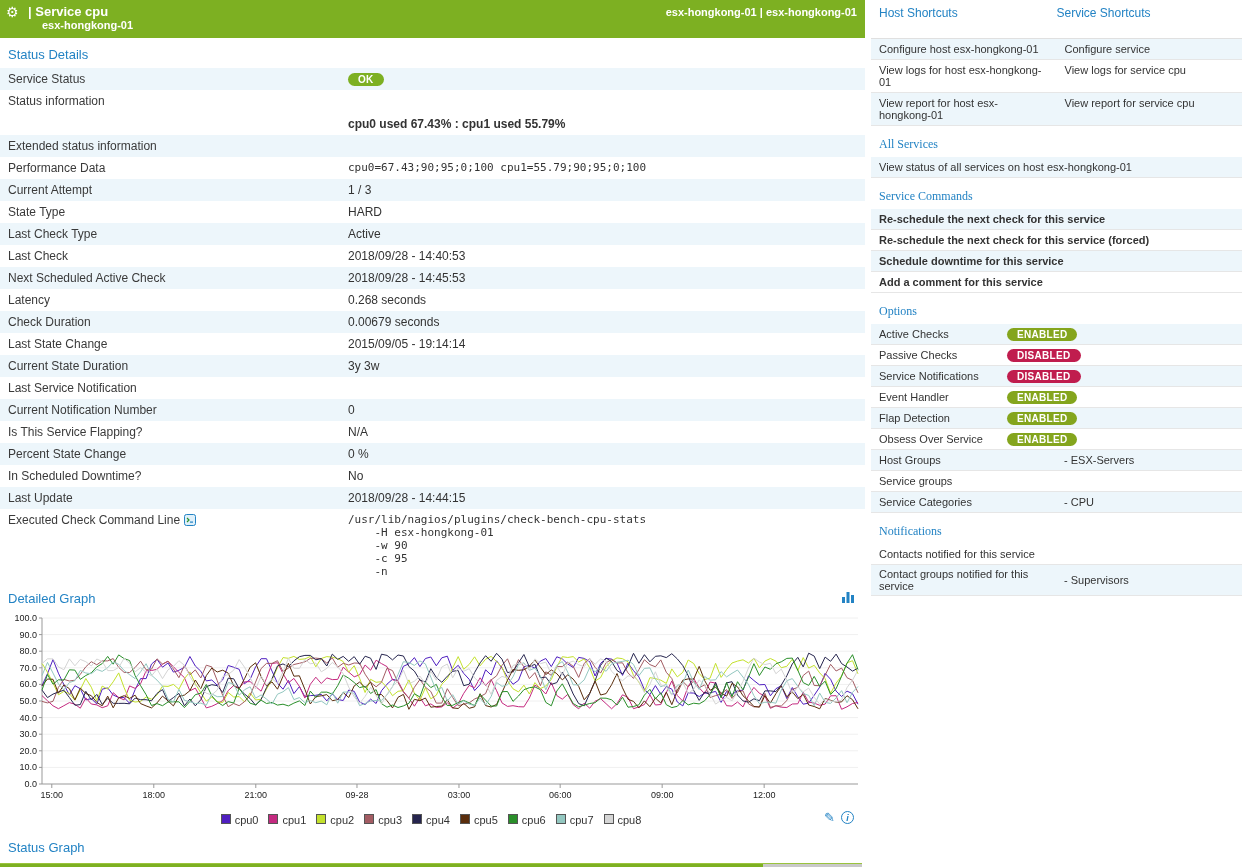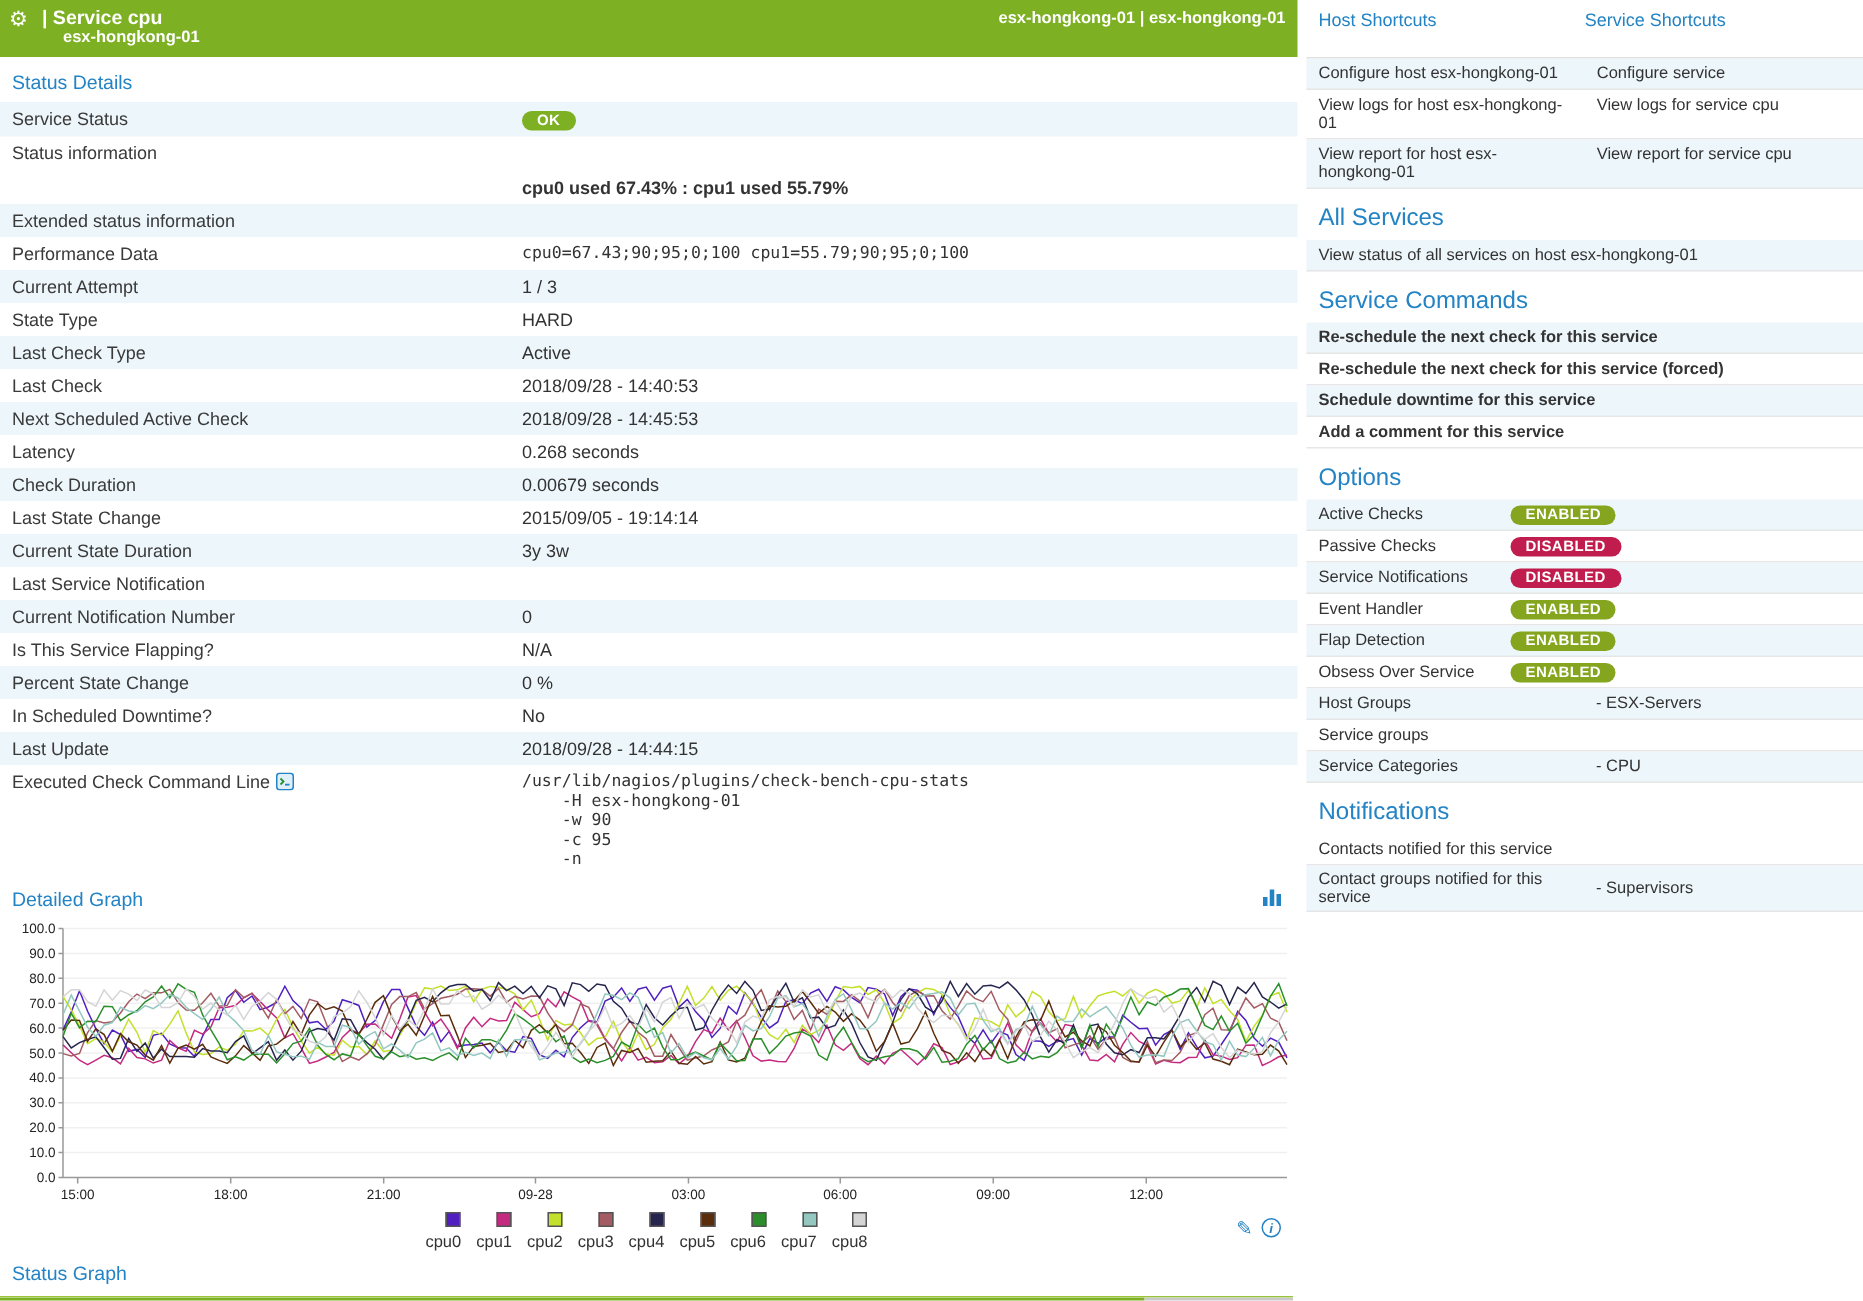--- a/index.html
+++ b/index.html
@@ -36,41 +36,41 @@
   .badge-enabled { background:var(--badge-enabled); cursor:pointer; }
   .badge-disabled { background:var(--badge-disabled); cursor:pointer; }
   .cmd-icon { display:inline-block; vertical-align:-2px; margin-left:4px; }
 
   
   .graph-headrow { position:relative; width:865px; }
   .chart-icon { position:absolute; right:10px; top:8px; cursor:pointer; }
   #detailed-graph { width:862px; margin-left:2px; }
   .legend-row { position:relative; width:862px; height:22px; }
   #legend { display:flex; justify-content:center; gap:10px; align-items:center; height:22px; font-size:11px; }
-  .lg-item { display:inline-flex; align-items:flex-end; gap:4px;flex-direction:column; }
+  .lg-item { display:inline-flex; align-items:flex-start; gap:4px; }
   .lg-swatch { width:10px; height:10px; display:inline-block; border:1px solid #555; }
   .graph-tools { position:absolute; right:8px; top:1px; color:var(--heading-blue); font-size:13px; display:flex; gap:6px; align-items:center; }
   .pencil { cursor:pointer; }
   .info-i { cursor:pointer; width:13px; height:13px; border-radius:50%; border:1px solid var(--heading-blue); font-size:9px; font-weight:bold; font-style:italic;
             display:inline-flex; align-items:center; justify-content:center; }
 
   
   #status-graph { width:862px; margin-top:2px; }
   .sg-bar { position:relative; height:16px; width:862px; background:#fff; overflow:hidden; border-top:1px solid #9bc43e; }
   .seg { position:absolute; top:0; height:16px; }
   .sg-ticks { position:relative; height:16px; width:862px; overflow:hidden; font-size:9px; color:#222; }
   .sg-tickmark { position:absolute; top:0; width:1px; height:4px; background:#777; }
   .sg-ticklabel { position:absolute; top:5px; transform:translateX(-50%); font-weight:bold; }
 
   
   .sb-headrow { display:flex; padding:6px 8px 18px 8px; border-bottom:1px solid #e0e0e0; }
   .sb-head { color:var(--heading-blue); font-size:12px; flex:1; cursor:pointer; }
   .sc-row { display:flex; border-bottom:1px solid #e6e6e6; }
   .sc-link { flex:1; padding:4px 8px; cursor:pointer; color:#333; }
-  .sb-section-head { color:var(--heading-blue); font-size:16px; padding:11px 8px 5px 8px; cursor:pointer; }
+  .sb-section-head { color:var(--heading-blue); font-size:12px; padding:11px 8px 5px 8px; cursor:pointer;font-family:Liberation Serif, serif; }
   .sb-item { padding:4px 8px; border-bottom:1px solid #e6e6e6; cursor:pointer; color:#333; }
   .sb-item.cmd { font-weight:bold; }
   .alt-bg { background:var(--stripe-blue); }
   .opt-row { display:flex; align-items:center; padding:3px 8px; border-bottom:1px solid #e6e6e6; min-height:21px; }
   .opt-label { width:128px; flex:0 0 128px; }
   .link-label { width:185px; flex:0 0 185px; }
   .link-value { cursor:pointer; }
 </style>
 </head>
 <body>

